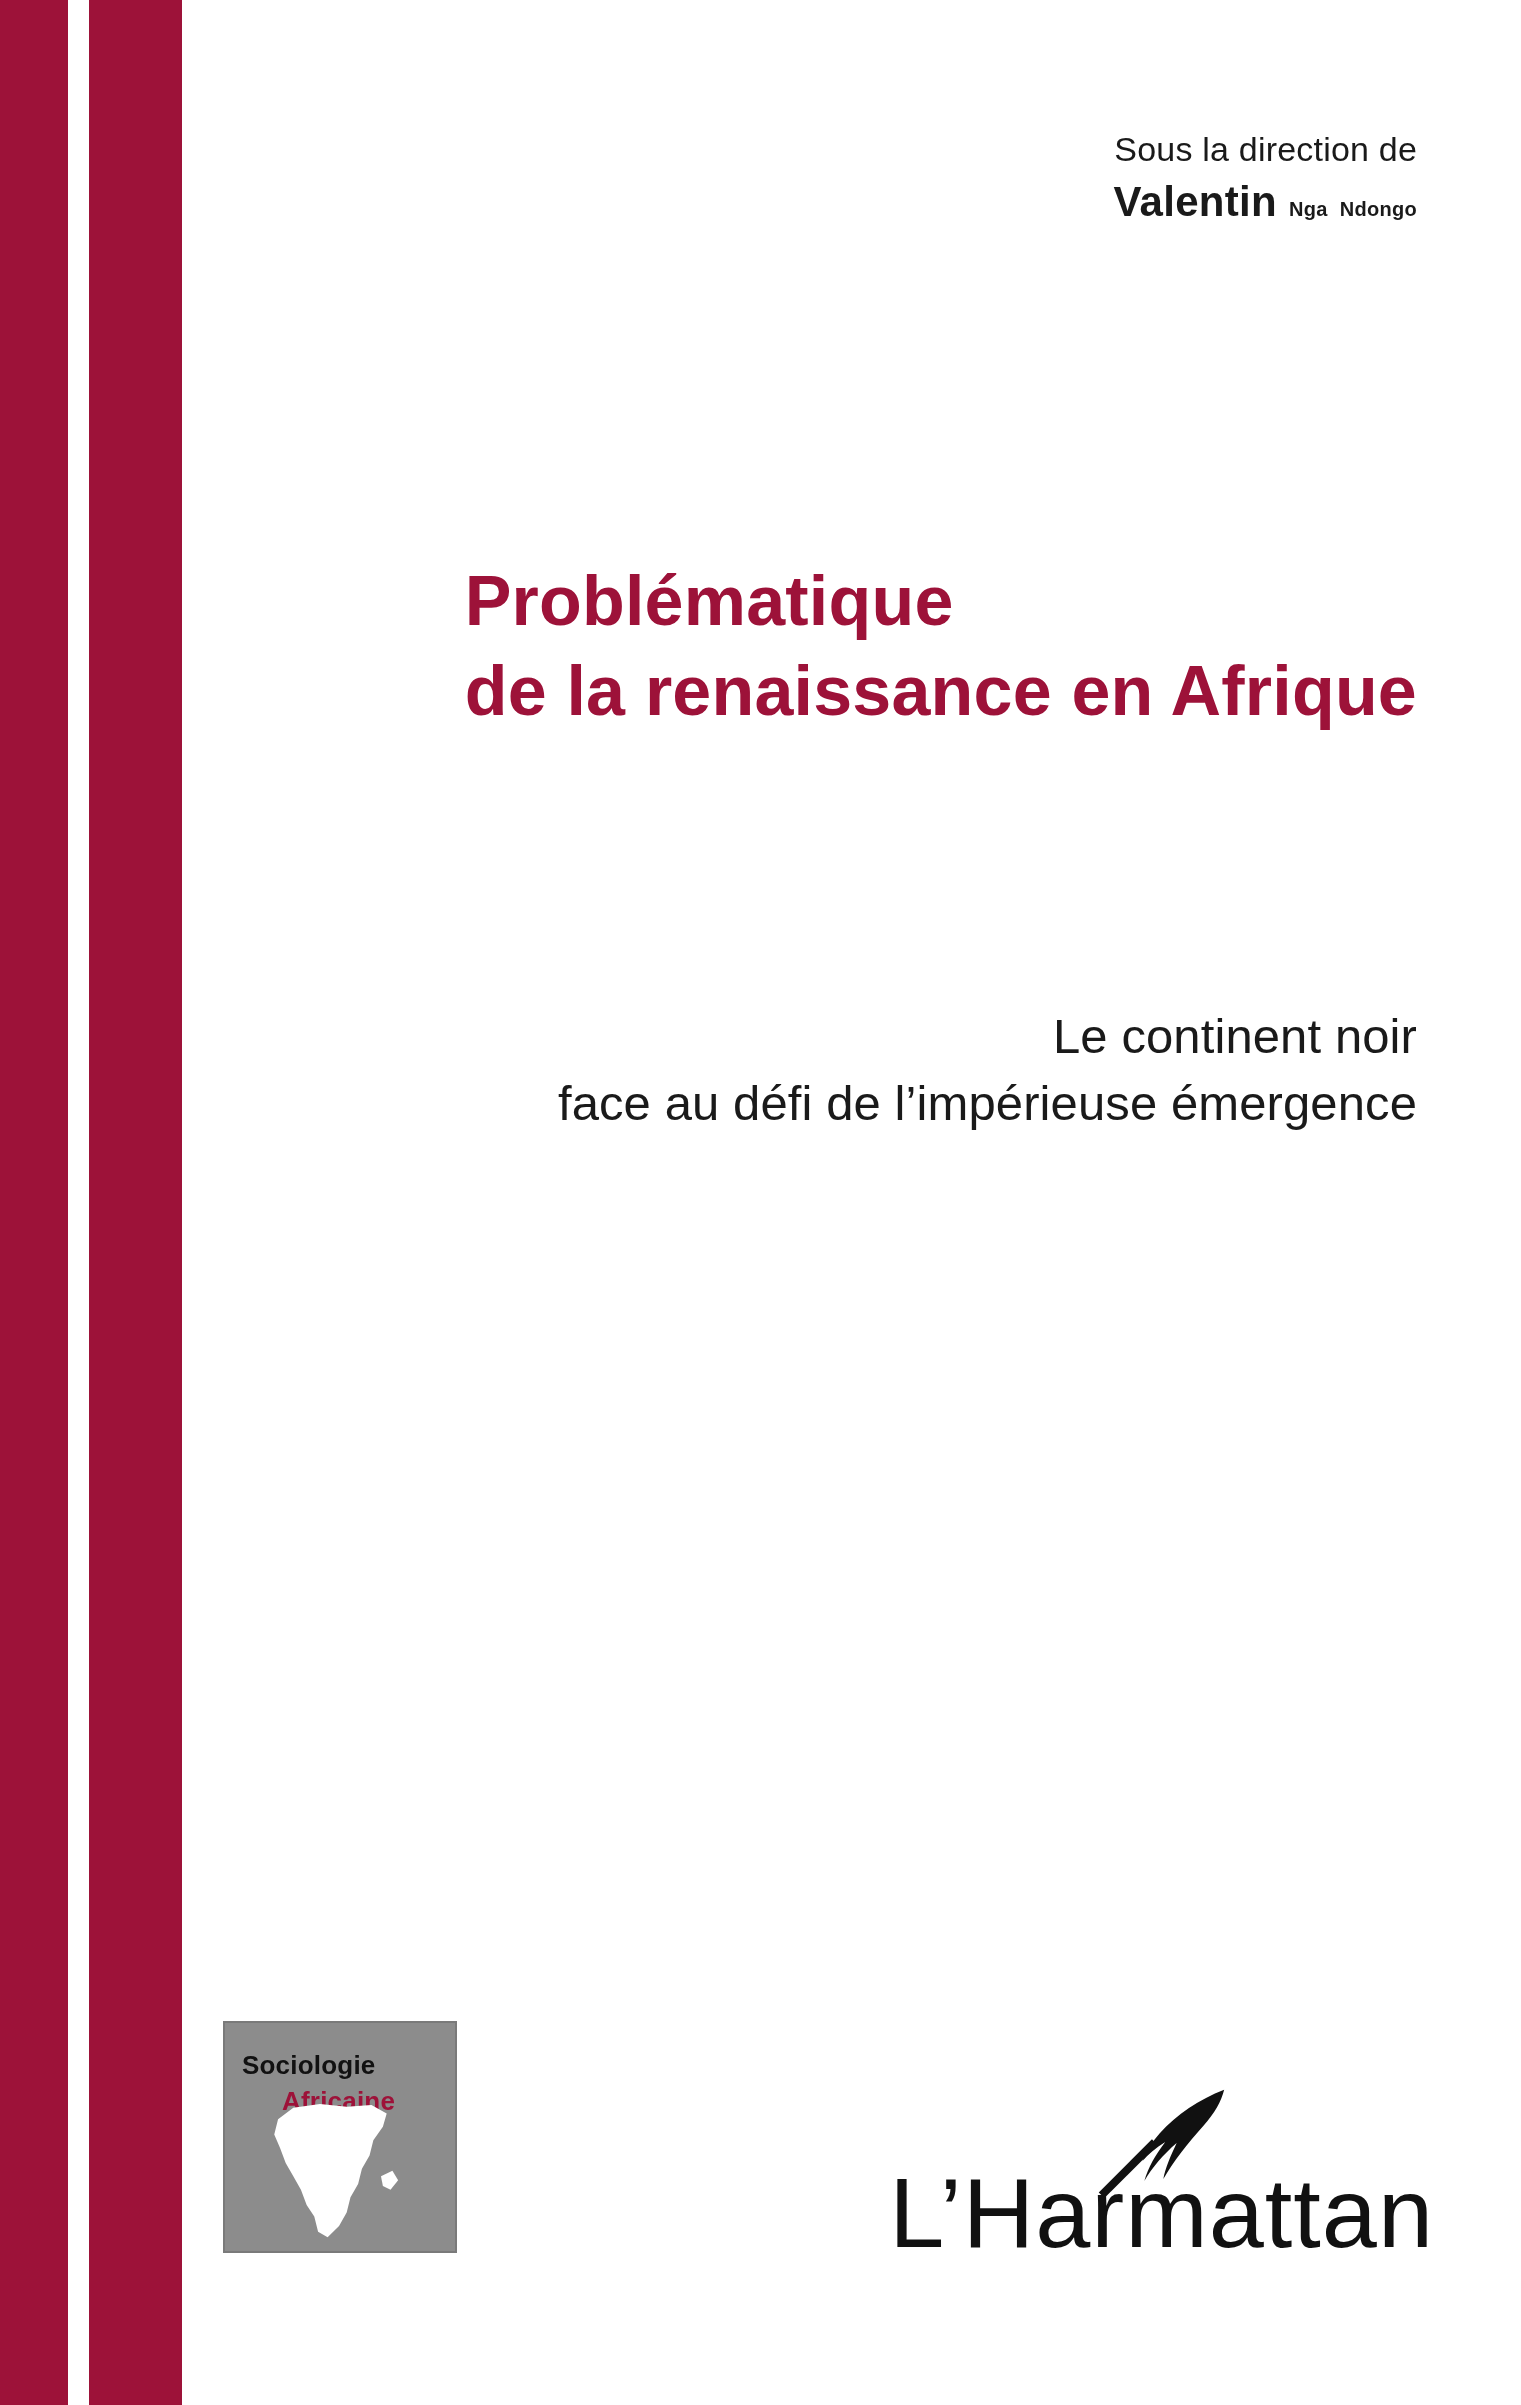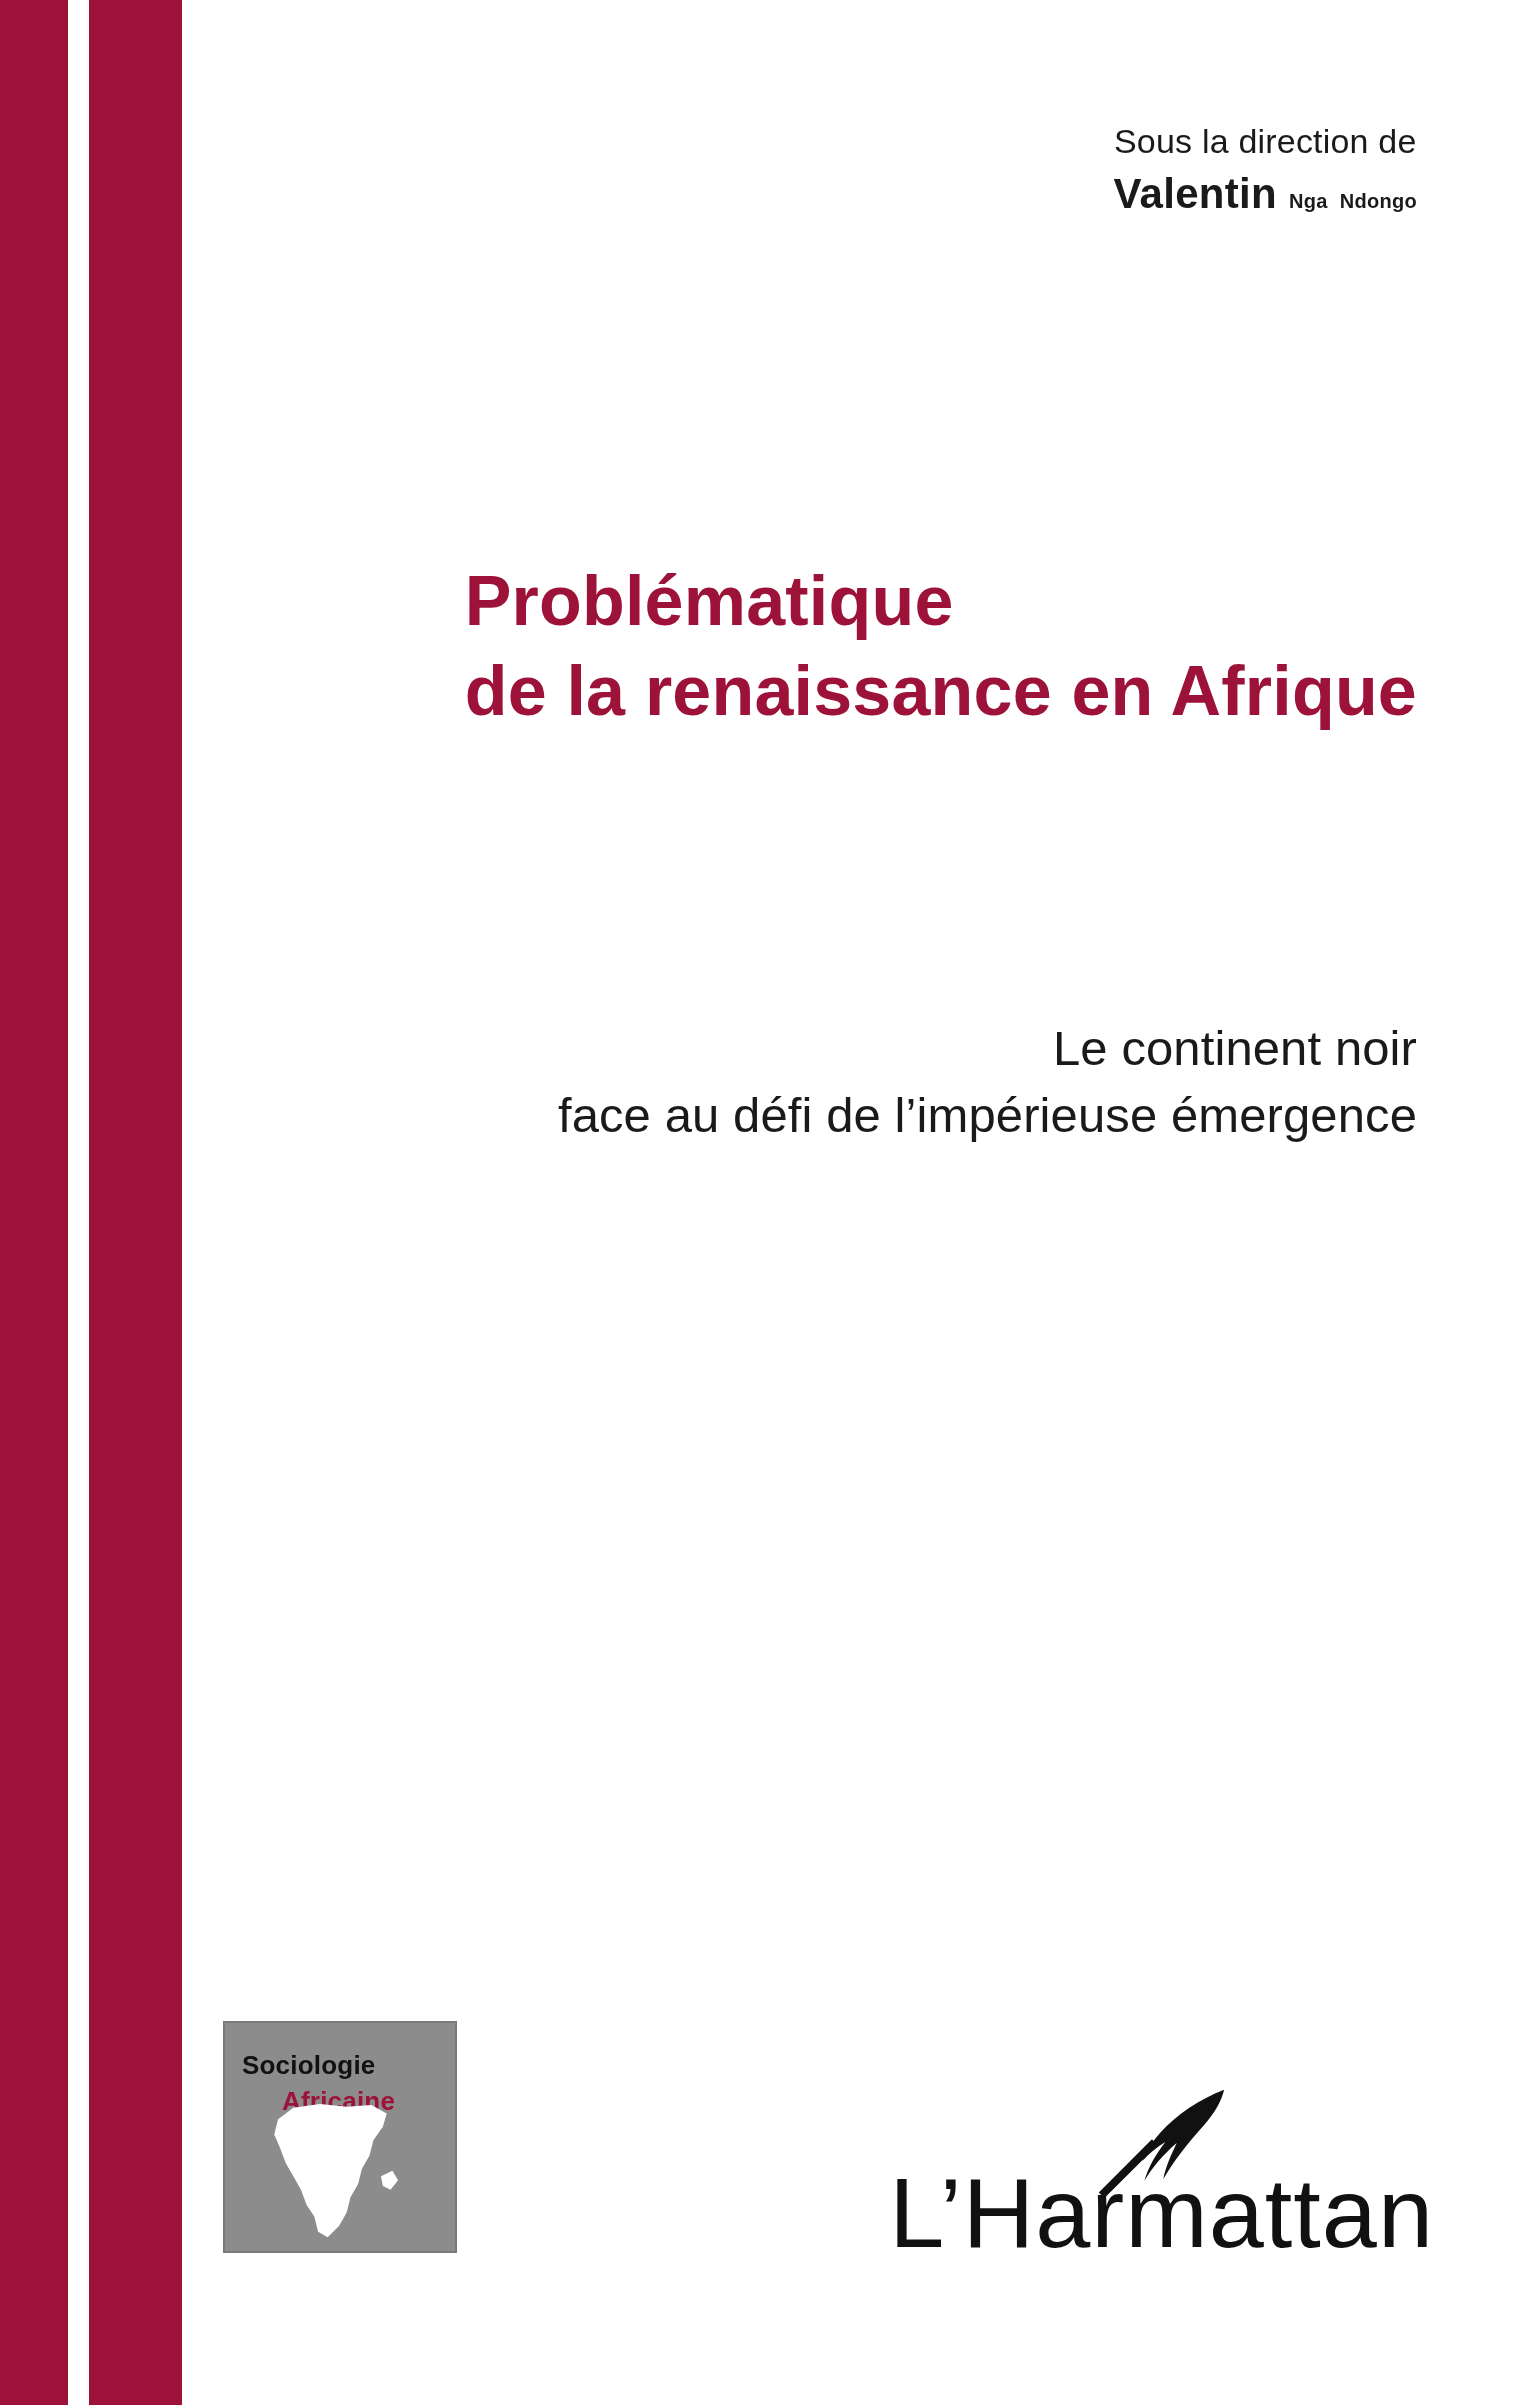--- a/index.html
+++ b/index.html
@@ -48,22 +48,22 @@
     left: 183px;
     top: 0;
     right: 0;
     bottom: 0;
   }
 
   
   .editor-block {
     position: absolute;
     right: 105px;
-    top: 120px;
-    text-align: center;
+    top: 128px;
+    text-align: right;
     color: #1a1a1a;
   }
   .editor-intro {
     font-size: 34px;
     letter-spacing: 0.2px;
     line-height: 1.25;
     font-weight: 400;
   }
   .editor-name {
     margin-top: 7.6px;
@@ -95,21 +95,20 @@
   .subtitle-block {
     position: absolute;
     right: 105px;
     top: 1003px;
     text-align: right;
     color: #1a1a1a;
     font-weight: 400;
     font-size: 49px;
     line-height: 1.36;
     letter-spacing: 0.1px;
-    margin-top: 12px;
   }
   .subtitle-line { display: block; white-space: nowrap; }
 
   
   .collection-logo {
     position: absolute;
     left: 40px;
     bottom: 152px;
     width: 230px;
     height: 228px;

